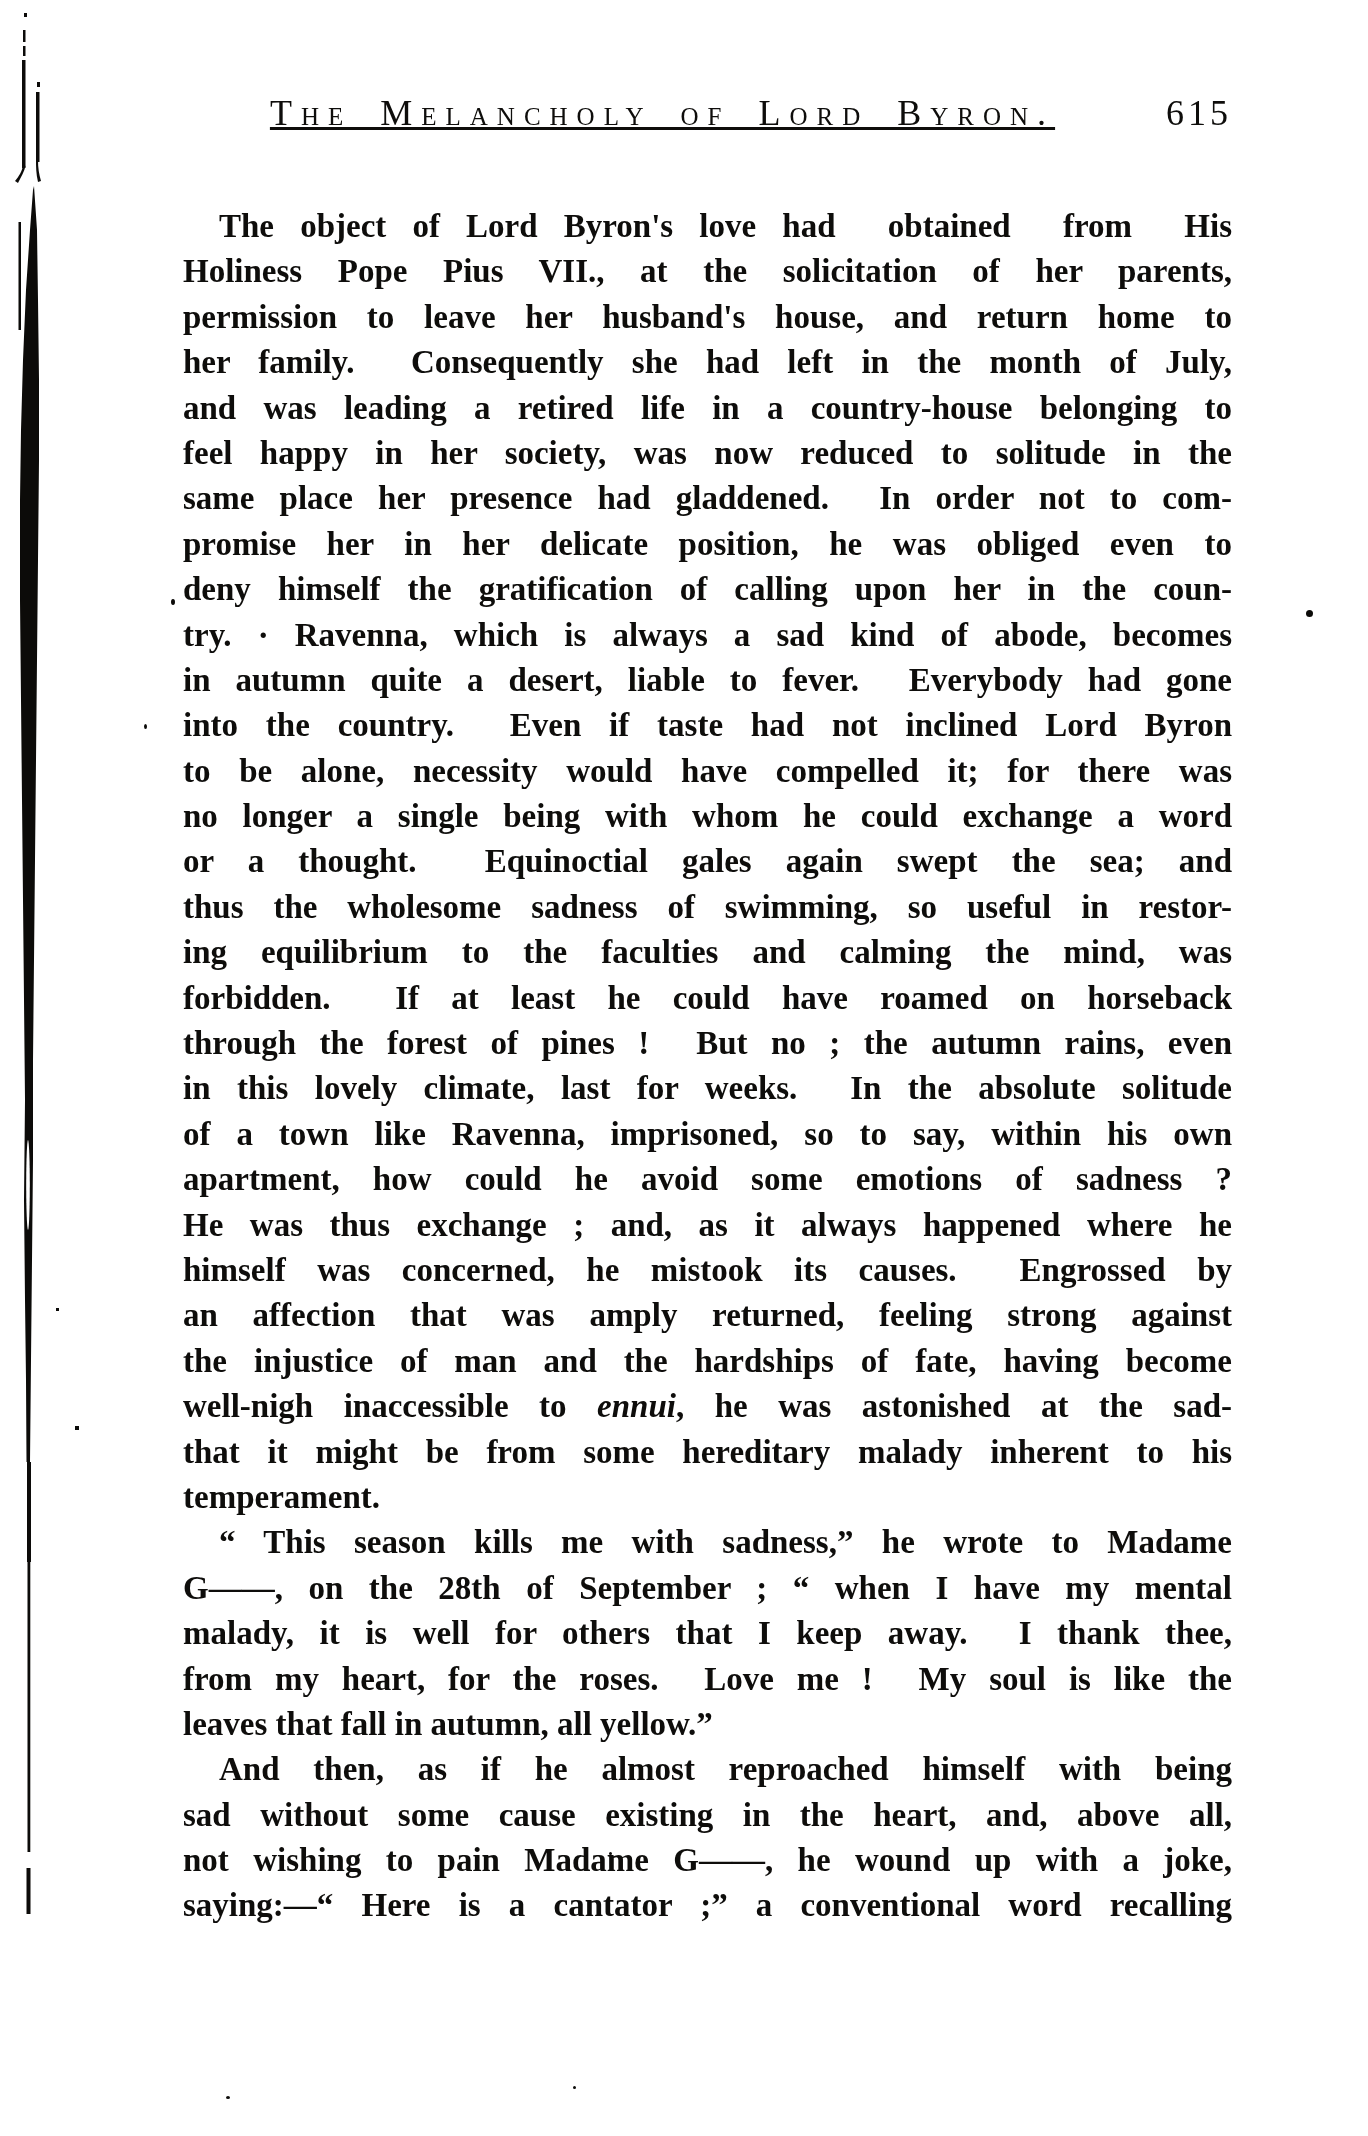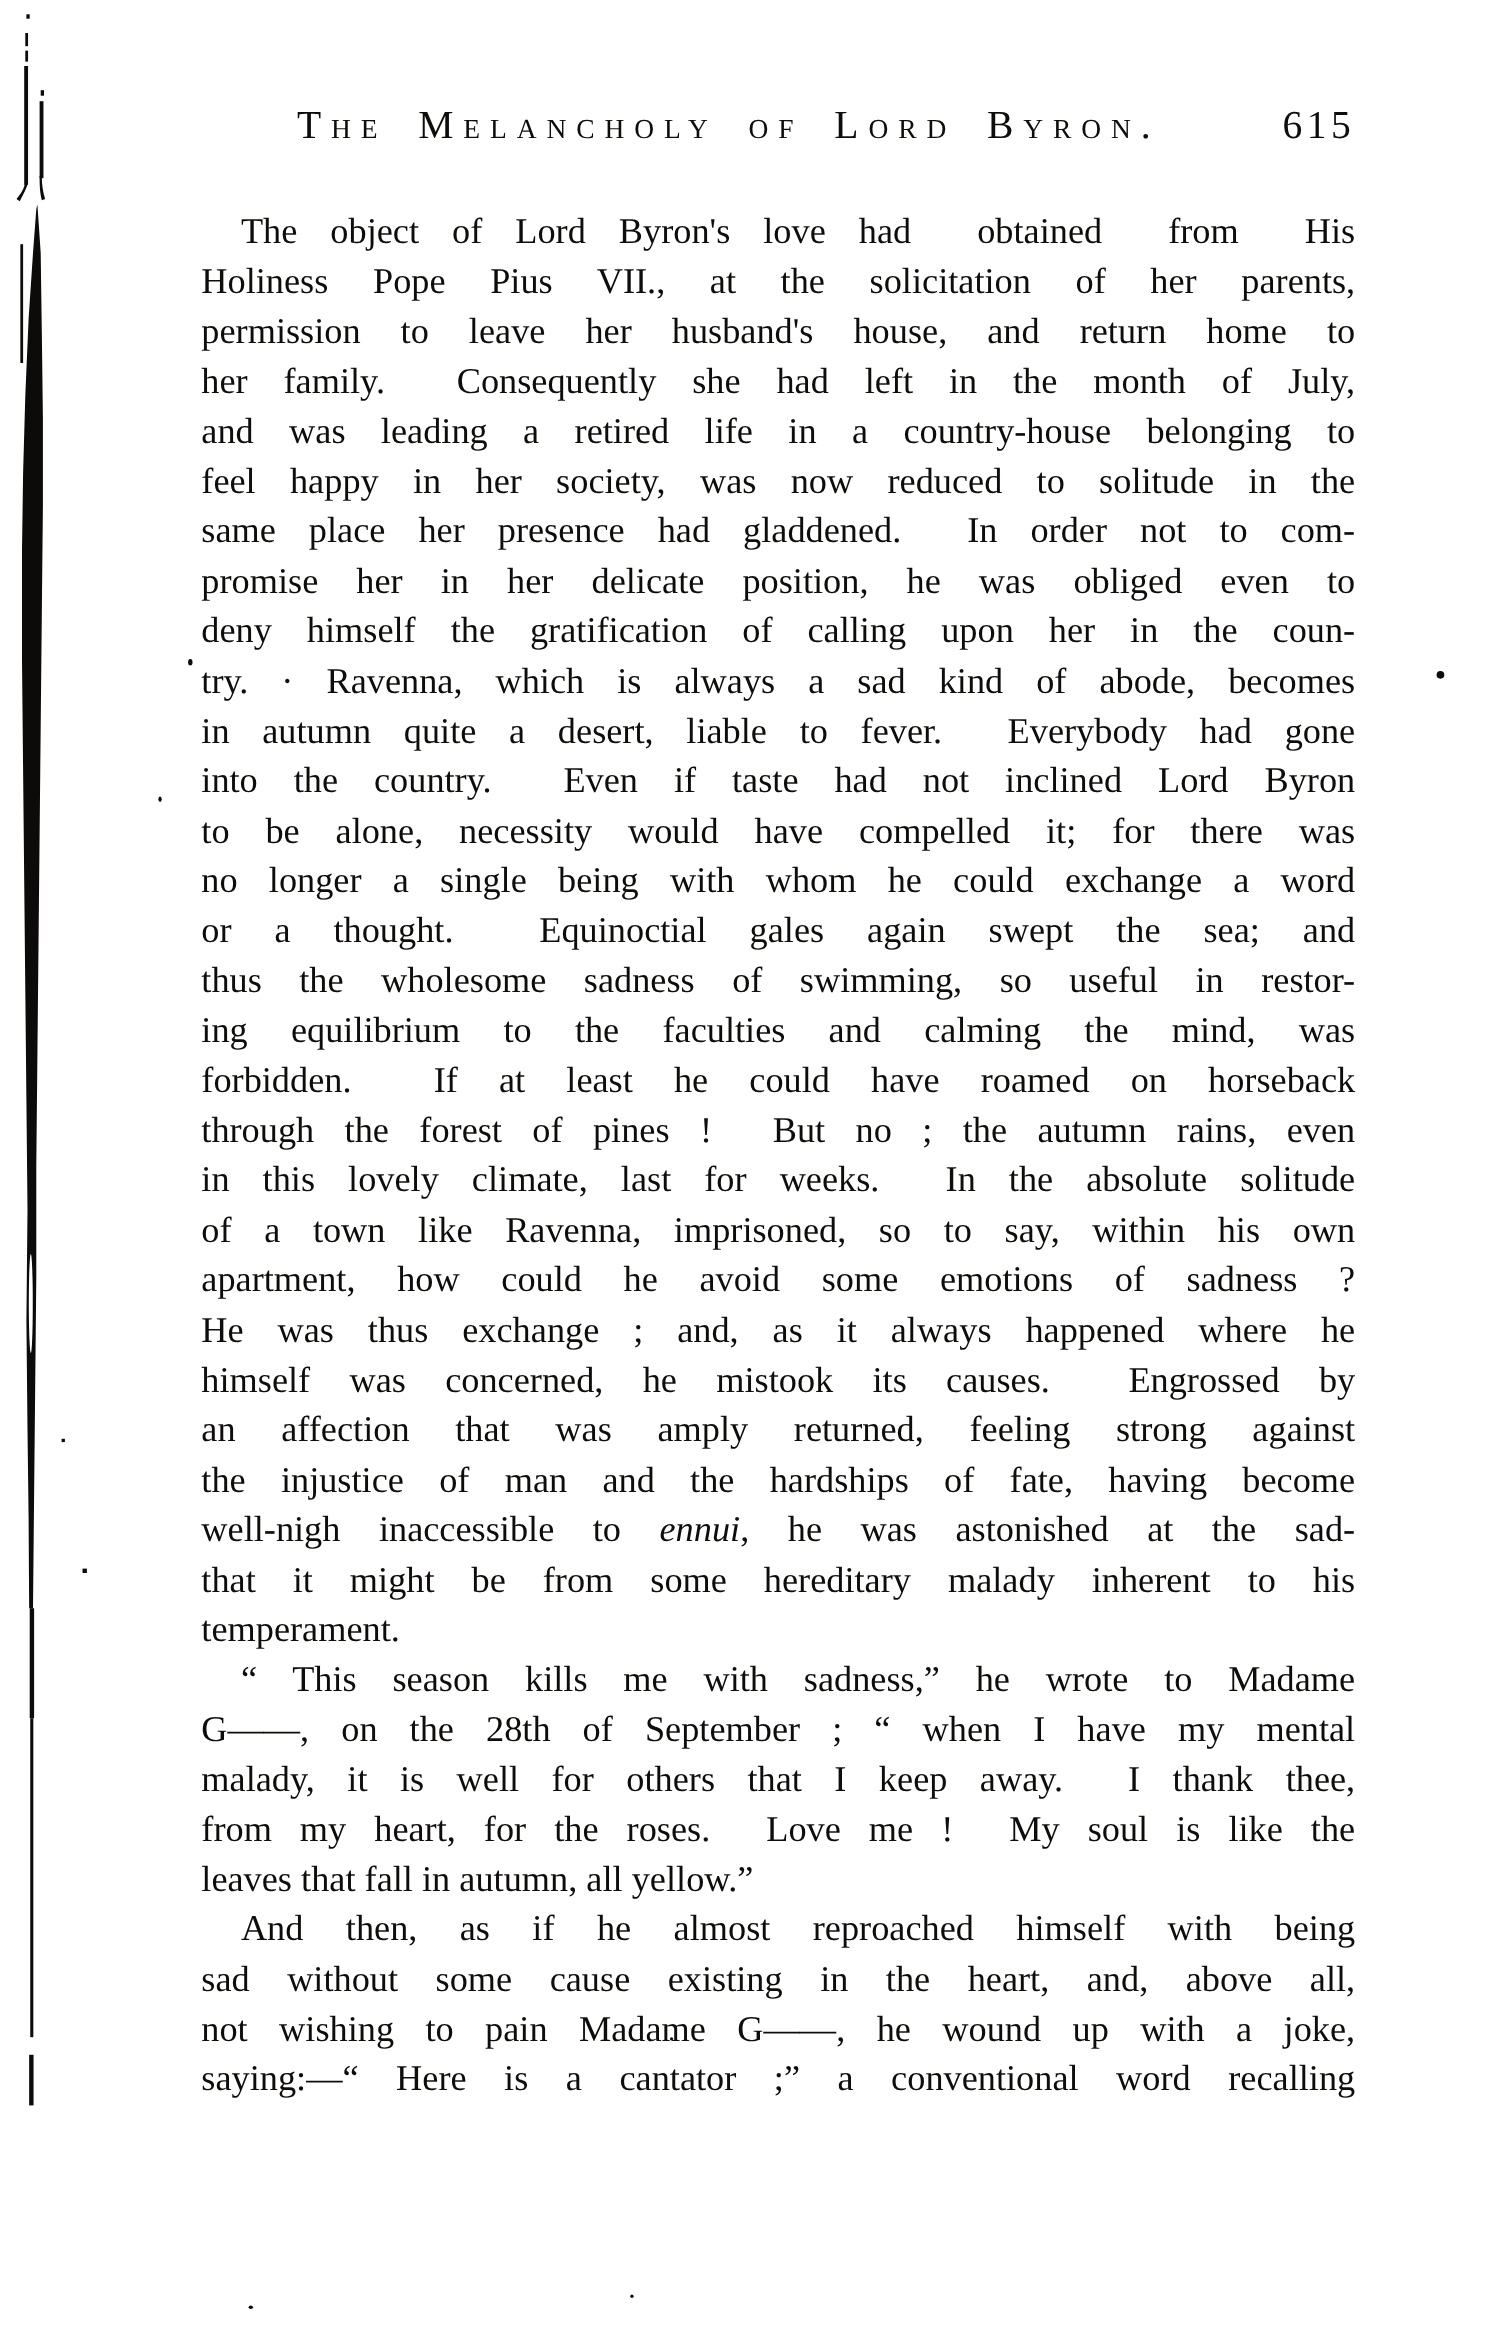--- a/index.html
+++ b/index.html
@@ -20,44 +20,46 @@
     position: absolute;
     left: 0;
     top: 0;
   }
   .running-head {
     position: absolute;
     left: 183px;
     top: 92px;
     width: 1049px;
     height: 44px;
+    text-decoration: underline;
   }
   .head-title {
     text-align: center;
     font-variant: small-caps;
     font-size: 36px;
     letter-spacing: 9px;
     word-spacing: 10px;
     white-space: nowrap;
     padding-right: 90px; 
   }
   .head-folio {
     position: absolute;
     right: 0;
     top: 0;
     font-size: 36px;
     letter-spacing: 4px;
   }
   .text-block {
     position: absolute;
     left: 183px;
-    top: 189px;
+    top: 204px;
     width: 1049px;
     font-size: 33px;
     line-height: 45.4px;
+    font-weight: bold;
   }
   .line {
     height: 45.4px;
     text-align: justify;
     text-align-last: justify;
     white-space: pre-wrap;
   }
   .line.flush { text-align-last: left; }
   .line.indent { text-indent: 36px; }
   .line i { font-style: italic; }

